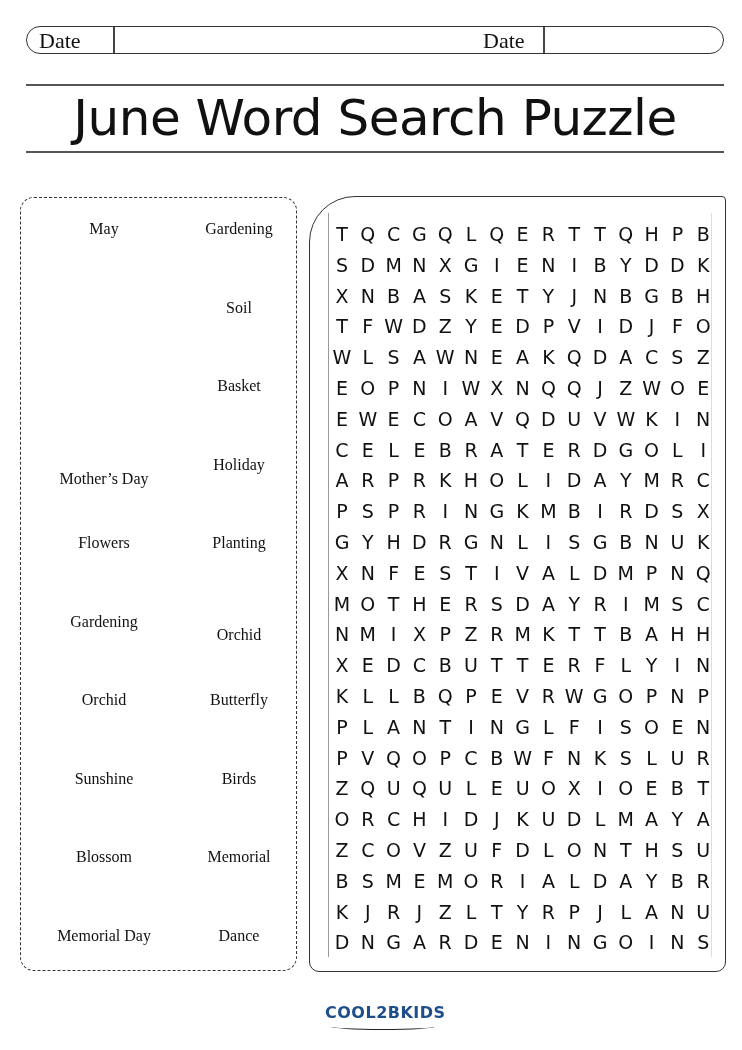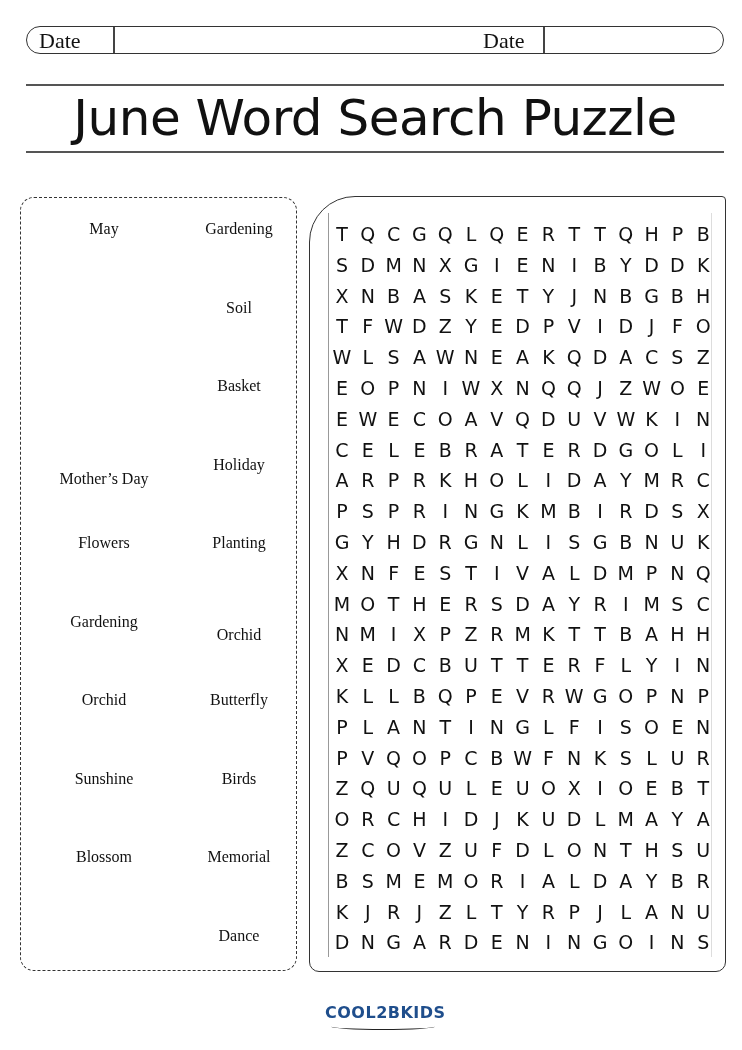--- a/index.html
+++ b/index.html
@@ -48,20 +48,21 @@
     <div class="word" style="left: 4px; top: 332px; width: 158px;">Flowers</div>
     <div class="word" style="left: 160px; top: 332px; width: 116px;">Planting</div>
     <div class="word" style="left: 4px; top: 410.5px; width: 158px;">Gardening</div>
     <div class="word" style="left: 160px; top: 410.5px; width: 116px; margin-top: 13px;">Orchid</div>
     <div class="word" style="left: 4px; top: 489px; width: 158px;">Orchid</div>
     <div class="word" style="left: 160px; top: 489px; width: 116px;">Butterfly</div>
     <div class="word" style="left: 4px; top: 567.5px; width: 158px;">Sunshine</div>
     <div class="word" style="left: 160px; top: 567.5px; width: 116px;">Birds</div>
     <div class="word" style="left: 4px; top: 646px; width: 158px;">Blossom</div>
     <div class="word" style="left: 160px; top: 646px; width: 116px;">Memorial</div>
+    <div class="word" style="left: 4px; top: 724.5px; width: 158px;">Memorial Day</div>
     <div class="word" style="left: 160px; top: 724.5px; width: 116px;">Dance</div>
   </div>
 
 <div class="gridbox">
   <div class="gridinner" id="gridinner">
       <div class="row" style="top: 6px;">
         <span class="cell" style="left: 2px;">T</span>
         <span class="cell" style="left: 27.8px;">Q</span>
         <span class="cell" style="left: 53.6px;">C</span>
         <span class="cell" style="left: 79.4px;">G</span>

